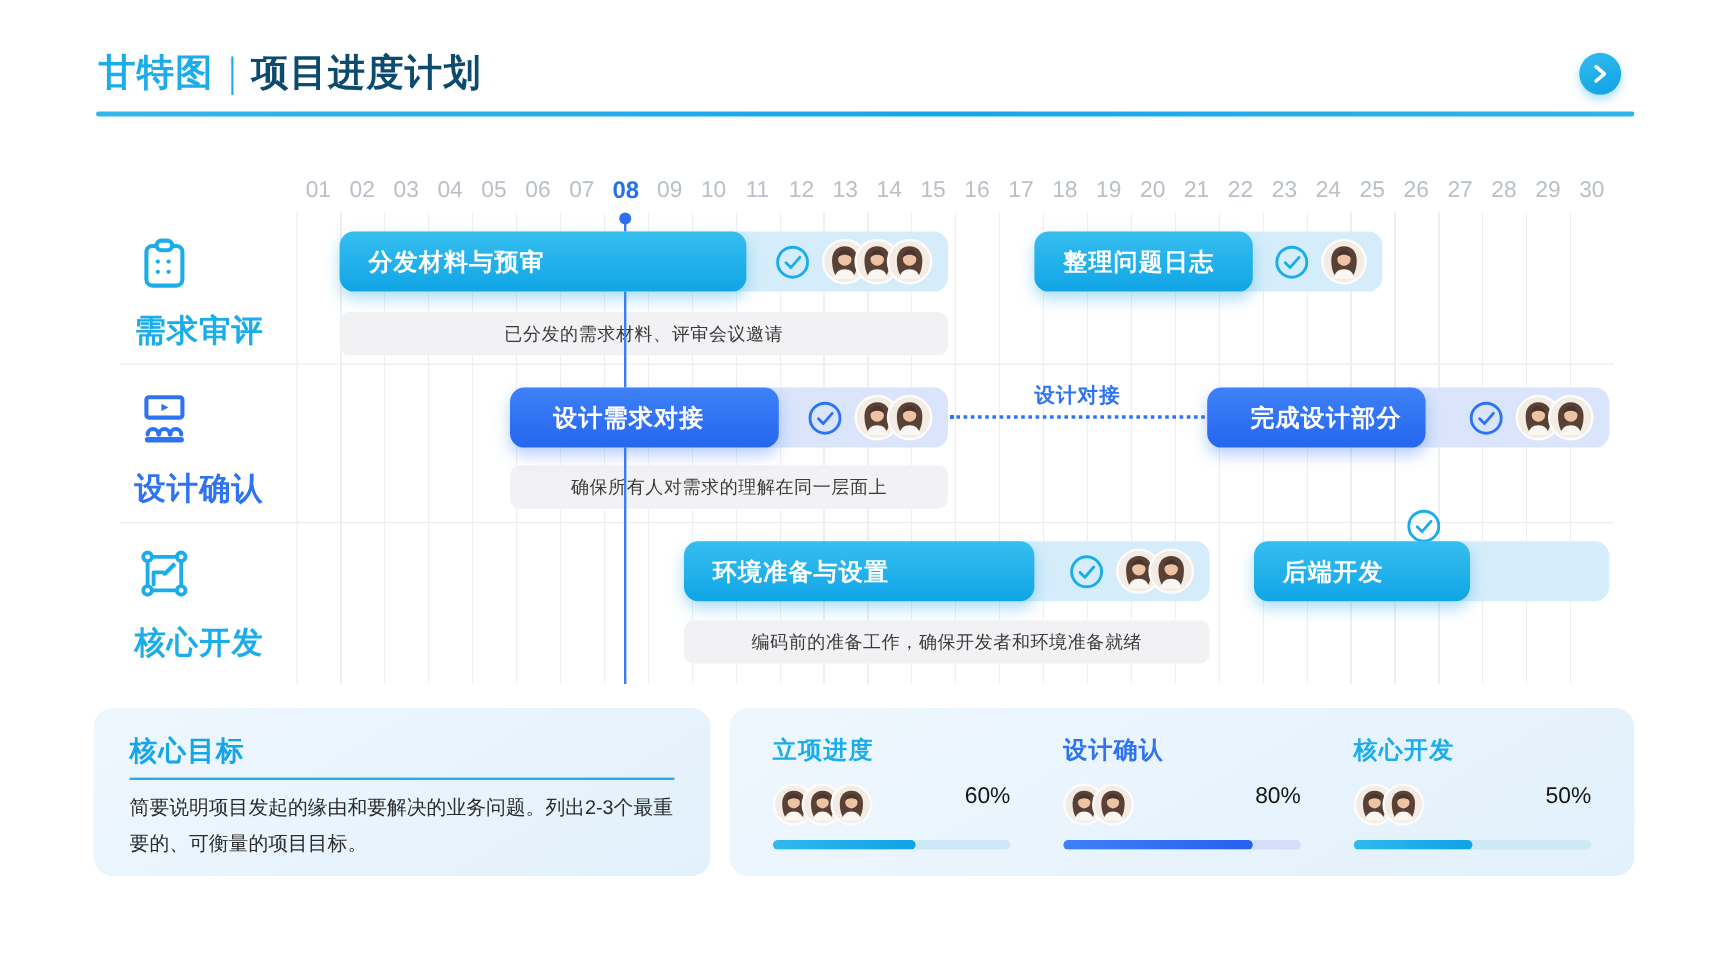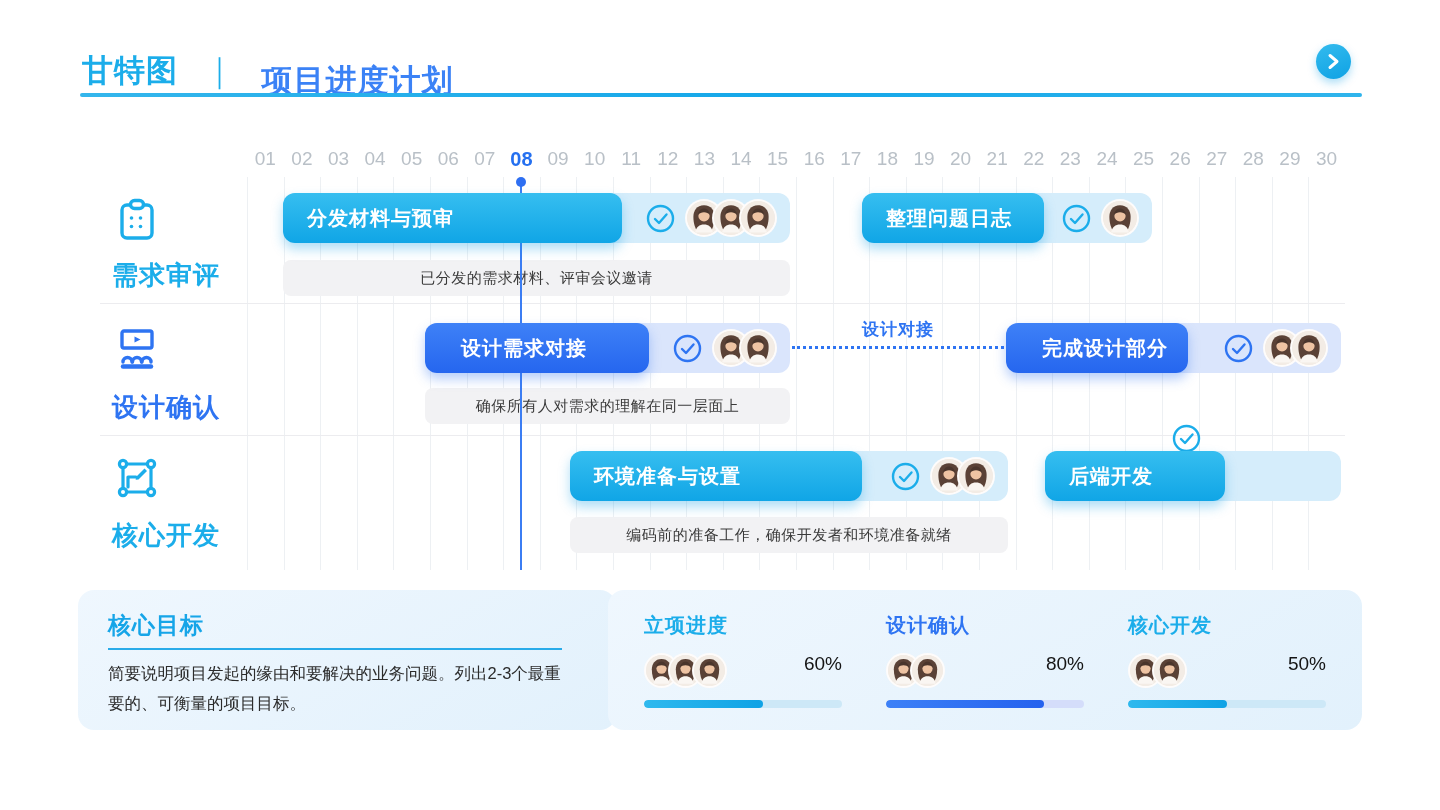--- a/index.html
+++ b/index.html
@@ -1,24 +1,24 @@
 <!DOCTYPE html>
 <html><head>
 <meta charset="utf-8">
 <style>
   html,body{margin:0;padding:0;background:#fff;}
   .page{position:relative;width:1440px;height:810px;background:#fff;overflow:hidden;
         font-family:"Liberation Sans","DejaVu Sans",sans-serif;}
 
   
-  .header-title{position:absolute;left:82px;top:40px;display:flex;align-items:center;gap:26px;
+  .header-title{position:absolute;left:82px;top:40px;display:flex;align-items:center;gap:0;
         font-size:31px;font-weight:800;letter-spacing:1px;}
   .header-title .accent{color:var(--cyan);}
   .header-title .sep{color:var(--cyan);font-weight:800;transform:scaleX(.6);}
-  .header-title .main{color:#3b82f6;margin-top:20px;}
+  .header-title .main{color:#0c4a6e;}
   .header-underline{position:absolute;left:80px;top:93px;width:1282px;height:4px;border-radius:3px;
         background:linear-gradient(90deg,#34b6ec,#14a7e9 55%,#2fb4ec);}
   .next-button{position:absolute;left:1316px;top:44px;width:35px;height:35px;border-radius:50%;
         background:linear-gradient(160deg,#33bbee,#0fa2e4);display:flex;align-items:center;justify-content:center;
         box-shadow:0 4px 8px rgba(20,160,230,.35);cursor:pointer;}
   .next-button svg{width:17px;height:17px;}
 
   
   .gantt{position:absolute;left:0;top:140px;width:1440px;height:440px;}
   .grid{position:absolute;left:247px;top:37px;width:1098px;height:393px;
@@ -55,21 +55,21 @@
 
   .note{position:absolute;height:36px;border-radius:8px;background:#f2f2f4;display:flex;align-items:center;
         justify-content:center;font-size:15px;color:#3a3a3a;z-index:2;letter-spacing:.5px;}
 
   .connector{position:absolute;border-top:3px dotted #2e74f2;z-index:1;}
   .connector-label{position:absolute;text-align:center;font-size:17px;font-weight:800;color:#2e74f2;letter-spacing:1px;}
 
   
   .card{position:absolute;top:590px;height:140px;border-radius:16px;
         background:linear-gradient(150deg,#eff7fe 0%,#e2f1fc 100%);}
-  .goal-card{left:78px;width:514px;padding-left:24px;}
+  .goal-card{left:78px;width:514px;}
   .goal-title{position:absolute;left:30px;top:20px;font-size:23px;font-weight:800;color:#16a5e8;letter-spacing:1px;}
   .goal-underline{position:absolute;left:30px;top:58px;width:454px;height:2px;background:#29abe9;}
   .goal-body{position:absolute;left:30px;top:68px;width:458px;font-size:16.5px;line-height:30px;color:#2b2b2b;}
 
   .progress-card{left:608px;width:754px;display:flex;gap:44px;padding:22px 36px;box-sizing:border-box;}
   .p-col{width:208px;display:flex;flex-direction:column;}
   .p-label{font-size:20px;font-weight:800;letter-spacing:1px;margin-bottom:14px;}
   .p-mid{display:flex;align-items:flex-start;justify-content:space-between;height:38px;margin-bottom:12px;}
   .p-mid .avatar{width:35px;height:35px;}
   .p-pct{font-size:19px;color:#151515;}

